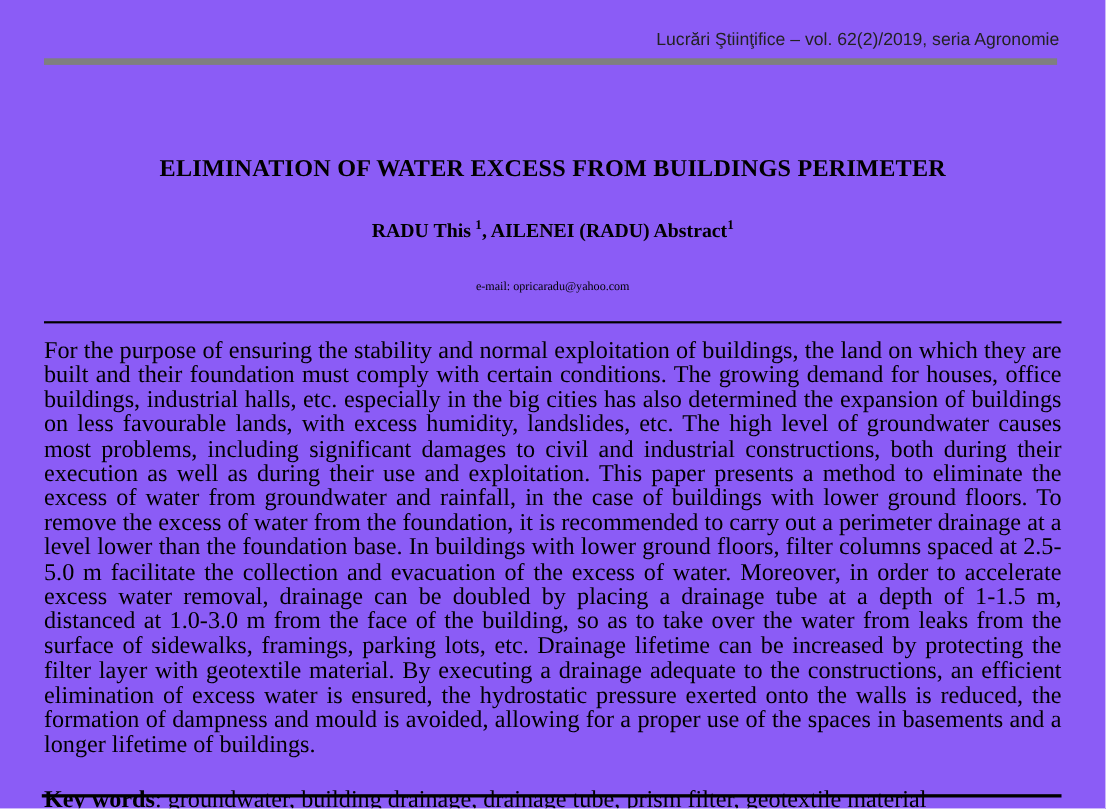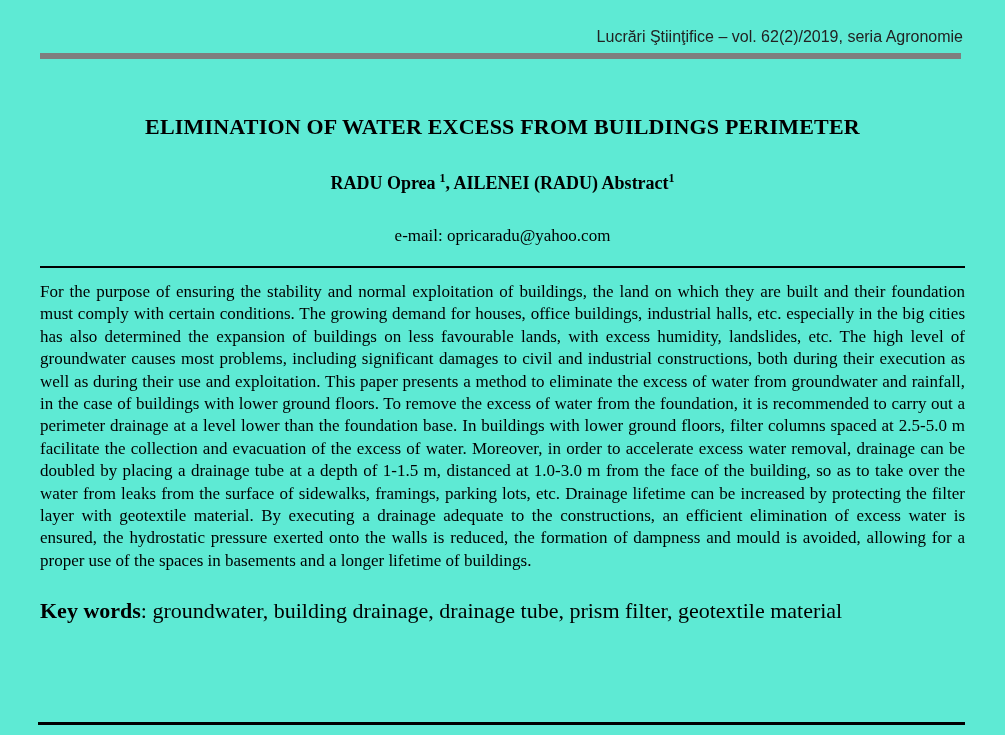--- a/index.html
+++ b/index.html
@@ -1,21 +1,21 @@
 <!DOCTYPE html>
 <html><head>
 <meta charset="utf-8">
 <style>
   * { margin: 0; padding: 0; box-sizing: border-box; }
   html, body { background: #ffffff; }
   .page {
     position: relative;
     width: 1005px;
     height: 735px;
-    background: #5eead4;
+    background: #8b5cf6;
     color: #111111;
     font-family: "Liberation Serif", serif;
     overflow: hidden;
   }
   .content {
     margin: 0 40px;
     width: 925px;
   }
   .journal-line {
     padding-top: 27px;
@@ -27,21 +27,21 @@
     padding-right: 2px;
   }
   .header-rule {
     margin-top: 7px;
     margin-left: 0px;
     width: 921px;
     height: 6px;
     background: #7f7f7f;
   }
   .article-title {
-    margin-top: 56px;
+    margin-top: 82px;
     text-align: center;
     font-size: 22px;
     font-weight: bold;
     line-height: 24px;
     letter-spacing: 0.2px;
     color: #000000;
   }
   .authors-line {
     margin-top: 34px;
     text-align: center;
@@ -51,40 +51,40 @@
     color: #000000;
   }
   .authors-line sup {
     font-size: 12px;
     line-height: 0;
   }
   .sup-spaced { margin-left: 4px; }
   .email-line {
     margin-top: 32px;
     text-align: center;
-    font-size: 17px;
+    font-size: 11px;
     line-height: 19px;
     color: #000000;
   }
   .divider-rule {
     margin-top: 21px;
     width: 925px;
     height: 2px;
     background: #000000;
   }
   .abstract-heading {
     margin-top: 16px;
     font-size: 18px;
     font-weight: bold;
     line-height: 21px;
     color: #000000;
   }
   .abstract-text {
     margin-top: 13px;
-    font-size: 17px;
+    font-size: 22px;
     line-height: 22.4px;
     text-align: justify;
     color: #000000;
   }
   .keywords-line {
     margin-top: 28px;
     font-size: 22px;
     line-height: 21px;
     color: #000000;
   }
@@ -103,21 +103,21 @@
 
 <div class="page">
   <div class="content">
 
     <div class="journal-line">Lucrări Ştiinţifice – vol. 62(2)/2019, seria Agronomie</div>
 
     <div class="header-rule"></div>
 
     <h1 class="article-title">ELIMINATION OF WATER EXCESS FROM BUILDINGS PERIMETER</h1>
 
-    <div class="authors-line"><span>RADU Oprea</span><sup class="sup-spaced">1</sup><span>, </span><span>AILENEI (RADU) Abstract</span><sup>1</sup></div>
+    <div class="authors-line"><span>RADU This</span><sup class="sup-spaced">1</sup><span>, </span><span>AILENEI (RADU) Abstract</span><sup>1</sup></div>
 
     <div class="email-line">e-mail: opricaradu@yahoo.com</div>
 
     <div class="divider-rule"></div>
 
 
     <div class="abstract-text">For the purpose of ensuring the stability and normal exploitation of buildings, the land on which they are built and their foundation must comply with certain conditions. The growing demand for houses, office buildings, industrial halls, etc. especially in the big cities has also determined the expansion of buildings on less favourable lands, with excess humidity, landslides, etc. The high level of groundwater causes most problems, including significant damages to civil and industrial constructions, both during their execution as well as during their use and exploitation. This paper presents a method to eliminate the excess of water from groundwater and rainfall, in the case of buildings with lower ground floors. To remove the excess of water from the foundation, it is recommended to carry out a perimeter drainage at a level lower than the foundation base. In buildings with lower ground floors, filter columns spaced at 2.5-5.0 m facilitate the collection and evacuation of the excess of water. Moreover, in order to accelerate excess water removal, drainage can be doubled by placing a drainage tube at a depth of 1-1.5 m, distanced at 1.0-3.0 m from the face of the building, so as to take over the water from leaks from the surface of sidewalks, framings, parking lots, etc. Drainage lifetime can be increased by protecting the filter layer with geotextile material. By executing a drainage adequate to the constructions, an efficient elimination of excess water is ensured, the hydrostatic pressure exerted onto the walls is reduced, the formation of dampness and mould is avoided, allowing for a proper use of the spaces in basements and a longer lifetime of buildings.</div>
 
     <div class="keywords-line"><span class="keywords-label">Key words</span><span>: </span><span>groundwater, building drainage, drainage tube, prism filter, geotextile material</span></div>
 

